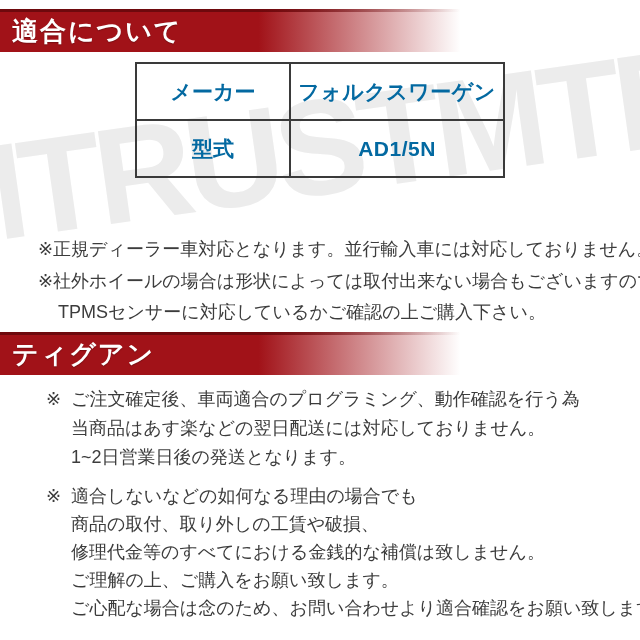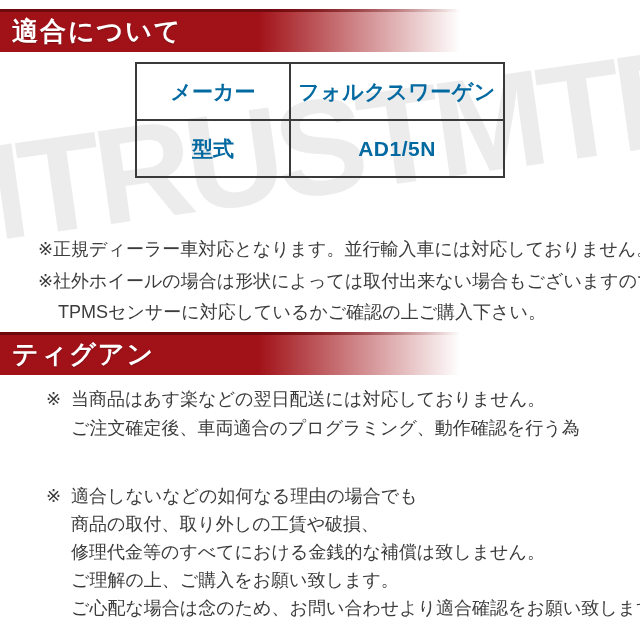--- a/index.html
+++ b/index.html
@@ -137,22 +137,23 @@
   <div class="cont-line">TPMSセンサーに対応しているかご確認の上ご購入下さい。</div>
 </div>
 
 <div class="banner" id="banner-caution">
   <span class="banner-label">ティグアン</span>
 </div>
 
 <div class="caution-block" id="caution-shipping">
   <div class="marker">※</div>
   <div class="lines">
+    <div>ご注文確定後、車両適合のプログラミング、動作確認を行う為</div>
     <div>当商品はあす楽などの翌日配送には対応しておりません。</div>
-    <div>ご注文確定後、車両適合のプログラミング、動作確認を行う為</div>
+    <div>1~2日営業日後の発送となります。</div>
   </div>
 </div>
 
 <div class="caution-block" id="caution-liability">
   <div class="marker">※</div>
   <div class="lines">
     <div>適合しないなどの如何なる理由の場合でも</div>
     <div>商品の取付、取り外しの工賃や破損、</div>
     <div>修理代金等のすべてにおける金銭的な補償は致しません。</div>
     <div>ご理解の上、ご購入をお願い致します。</div>

